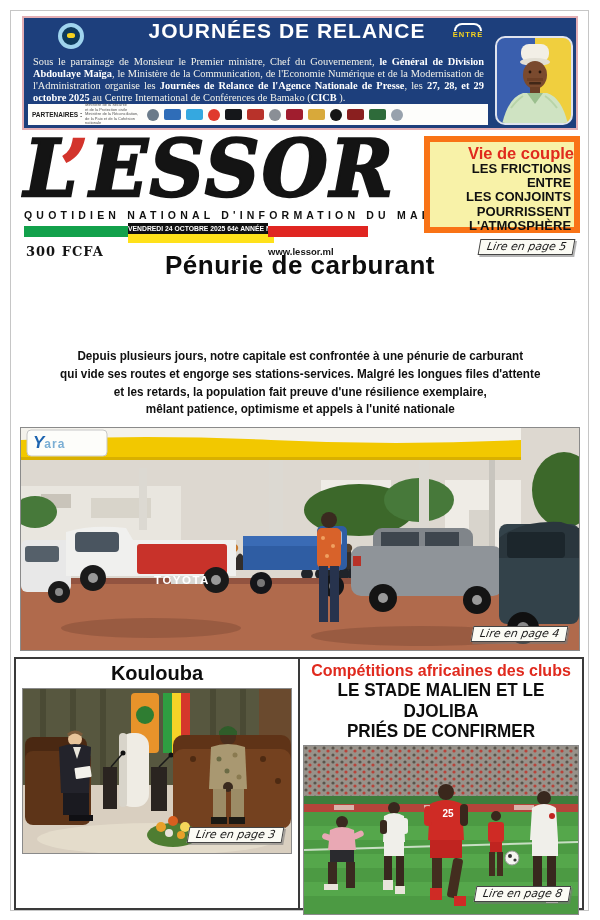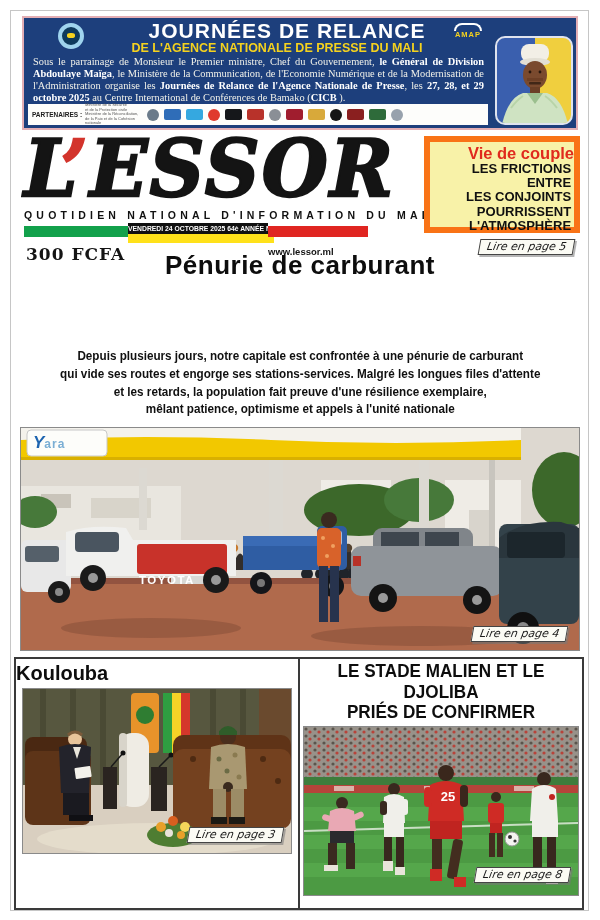--- a/index.html
+++ b/index.html
@@ -44,21 +44,21 @@
   .logo-red{color:#d3342c;-webkit-text-stroke:2.2px #d3342c;}
   .tagline{margin-top:9px;font-size:10.5px;font-weight:bold;letter-spacing:4.2px;color:#101010;white-space:nowrap;}
   .flag-row{position:relative;height:20px;margin-top:2px;}
   .fgreen{position:absolute;left:0;top:3px;width:104px;height:11px;background:#12a14b;}
   .fblack{position:absolute;left:104px;top:0;width:140px;height:11px;background:#101010;color:#fff;
     font-size:6.8px;font-weight:bold;text-align:center;line-height:11px;white-space:nowrap;}
   .fyellow{position:absolute;left:104px;top:11px;width:146px;height:9px;background:#ffe11a;}
   .fred{position:absolute;left:244px;top:3px;width:100px;height:11px;background:#e02521;}
   .price-row{position:relative;margin-top:1px;height:16px;}
   .price{position:absolute;left:2px;top:0;font-family:"DejaVu Serif",serif;font-weight:bold;
-    font-size:17px;letter-spacing:1px;color:#141414;}
+    font-size:13px;letter-spacing:1px;color:#141414;}
   .website{position:absolute;left:244px;width:100px;top:2px;text-align:left;font-size:9.5px;
     font-weight:bold;color:#141414;}
 
   
   .side-box{position:absolute;left:424px;top:136px;width:156px;height:97px;background:#f8f2a8;
     border:6px solid #f97316;box-sizing:border-box;text-align:right;}
   .side-kicker{margin-top:2px;font-size:16.5px;font-weight:900;color:#e02a1e;line-height:18px;}
   .side-lines{display:inline-block;font-size:13.6px;font-weight:900;color:#111;line-height:14.2px;
     white-space:pre-line;transform:scaleX(.96);transform-origin:center top;}
   .badge{display:inline-block;background:#fbfbf4;border:1px solid #444;box-shadow:2px 2px 0 rgba(120,120,120,.55);
@@ -75,54 +75,53 @@
   .lede span{display:inline-block;white-space:pre-line;font-size:13.6px;font-weight:bold;
     color:#101010;line-height:17.8px;transform:scaleX(.86);transform-origin:center top;}
 
   
   .photo{position:relative;overflow:hidden;border:1px solid #8a8a8a;box-sizing:border-box;background:#ddd;}
   .lead-photo{position:absolute;left:20px;top:427px;width:560px;height:224px;}
   .ph-badge{position:absolute;}
   .yara-sign{position:absolute;left:12px;top:3px;width:72px;height:24px;font-weight:bold;line-height:24px;}
   .yara-sign .y{color:#1d64b0;font-size:17px;font-style:italic;}
   .yara-sign .rest{color:#7aaed4;font-size:12px;letter-spacing:1px;}
-  .truck-label{position:absolute;left:118px;top:146px;width:86px;text-align:left;color:#fff;
+  .truck-label{position:absolute;left:118px;top:146px;width:86px;text-align:center;color:#fff;
     font-size:11.5px;font-weight:bold;letter-spacing:1.5px;}
   .jersey{position:absolute;left:131px;top:62px;width:26px;text-align:center;color:#fff;
-    font-size:13px;font-weight:bold;}
+    font-size:10px;font-weight:bold;}
 
   
   .bottom-box{position:absolute;left:14px;top:657px;width:570px;height:253px;border:2px solid #3a3a3a;
     box-sizing:border-box;display:flex;background:#fff;}
-  .b-left{width:284px;border-right:2px solid #3a3a3a;box-sizing:border-box;padding-top:3px;}
+  .b-left{width:284px;border-right:2px solid #3a3a3a;box-sizing:border-box;text-align:center;padding-top:3px;}
   .b-right{flex:1;text-align:center;padding-top:2px;}
   .kicker-black{font-size:20px;font-weight:900;color:#0d0d0d;line-height:22px;}
   .kicker-red{font-size:16px;font-weight:900;color:#e02a1e;line-height:19px;}
   .red-lines{display:inline-block;font-size:13.5px;font-weight:900;color:#d0332b;line-height:16px;
     white-space:pre-line;transform:scaleX(.93);transform-origin:center top;}
   .black-lines{display:inline-block;font-size:19px;font-weight:900;color:#0d0d0d;line-height:20.5px;
     white-space:pre-line;transform:scaleX(.9);transform-origin:center top;}
   .left-photo{width:270px;height:166px;margin:4px auto 0;}
   .right-photo{width:276px;height:170px;margin:3px auto 0;}
 </style>
 </head>
 <body>
 
 <div class="page">
   <div class="frame"></div>
 
   <div class="banner">
     <div class="amap-circle"></div>
     <div class="banner-title">JOURNÉES DE RELANCE</div>
-    <div class="banner-subtitle">DE L'AGENCE NATIONALE DE PRESSE DU MALI</div>
     <div class="banner-body" id="banner-body"><span>Sous le parrainage de Monsieur le Premier ministre, Chef du Gouvernement, </span><span class="b">le Général de Division Abdoulaye Maïga</span><span>, le Ministère de la Communication, de l'Economie Numérique et de la Modernisation de l'Administration organise les </span><span class="b">Journées de Relance de l'Agence Nationale de Presse</span><span>, les </span><span class="b">27, 28, et 29 octobre 2025</span><span> au Centre International de Conférences de Bamako (</span><span class="b">CICB</span><span> ).</span></div>
     <div class="banner-theme">Thème : " Pour une information accessible, crédible et souveraine "</div>
     <div class="amap-emblem">
       <span class="arc"></span>
-      <span class="txt">AMAP</span>
+      <span class="txt">ENTRE</span>
     </div>
     <div class="partners">
       <span class="partners-label">PARTENAIRES :</span>
       <span class="partners-note">Ministère de la Sécurité
 et de la Protection civile
 Ministère de la Réconciliation,
 de la Paix et de la Cohésion nationale</span>
       <span class="plogos" id="plogos">
           <span class="plogo round" style="background: rgb(107, 123, 138);"></span>
           <span class="plogo" style="background: rgb(47, 109, 184);"></span>
@@ -397,20 +396,21 @@
               <circle cx="150" cy="132" r="5" fill="#d85f1f"></circle>
             <circle cx="162" cy="138" r="5" fill="#f5d65a"></circle>
               <circle cx="146" cy="144" r="4" fill="#e8e4da"></circle>
             <circle cx="158" cy="146" r="4" fill="#e8a02a"></circle>
           </g>
         </svg>
         <span class="badge ph-badge" style="right:8px;bottom:10px;">Lire en page 3</span>
       </div>
     </div>
     <div class="b-right">
+      <div class="kicker-red">Compétitions africaines des clubs</div>
       <div><span class="black-lines">LE STADE MALIEN ET LE DJOLIBA
 PRIÉS DE CONFIRMER</span></div>
       <div class="photo right-photo">
         <svg width="274" height="168" viewBox="0 0 274 168">
           <defs>
             <pattern id="crowdDots" width="9" height="7" patternUnits="userSpaceOnUse">
               <rect width="9" height="7" fill="#98928a"></rect>
               <circle cx="2" cy="2" r="1.6" fill="#5a544c"></circle>
               <circle cx="6" cy="5" r="1.6" fill="#b8433a"></circle>
             </pattern>

